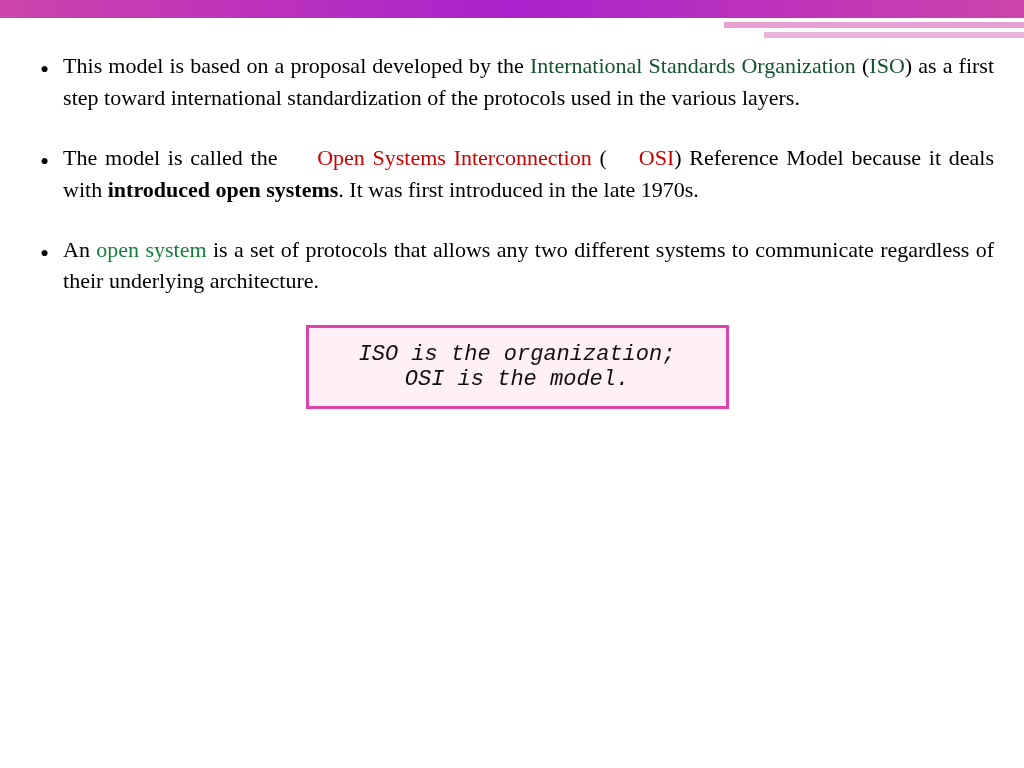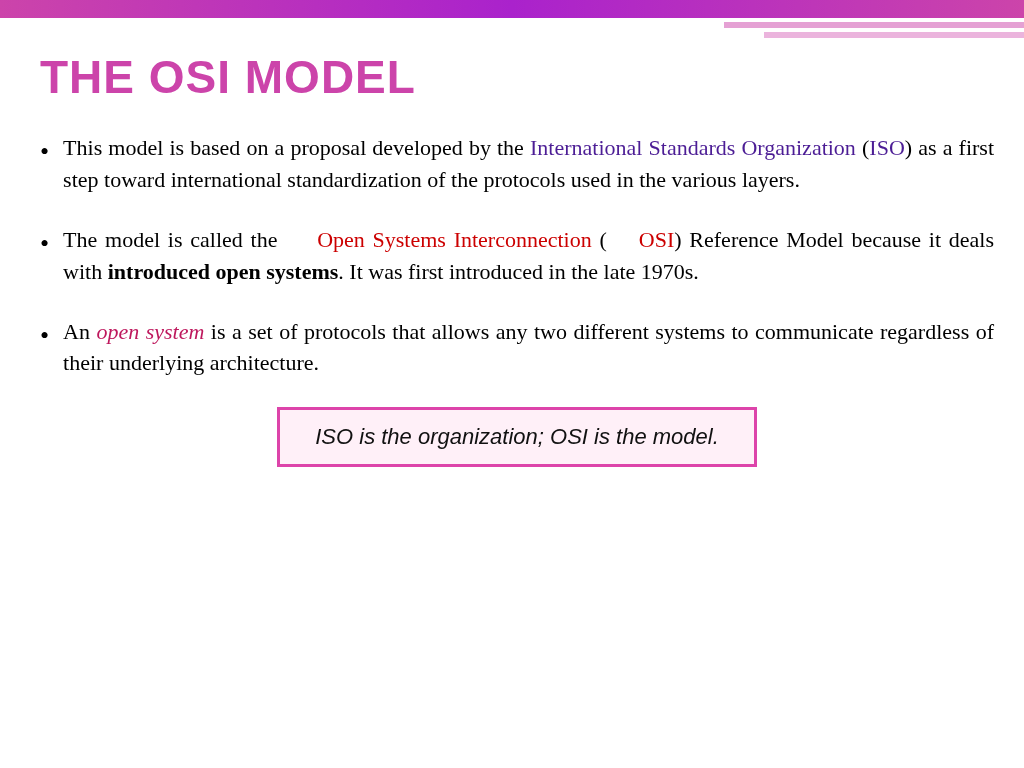--- a/index.html
+++ b/index.html
@@ -99,61 +99,59 @@
       margin-top: 1px;
       flex-shrink: 0;
       color: #000;
     }
 
     .bullet-text {
       flex: 1;
     }
 
     .iso-blue {
-      color: #4c1d95;
+      color: #14532d;
     }
 
     .iso-bold {
       font-weight: normal;
     }
 
     .red-text {
       color: #cc0000;
       margin-left: 32px;
     }
 
     .orange-red-text {
-      color: #be185d;
-      font-style: italic;
+      color: #15803d;
     }
 
     
     .callout-box {
       margin: 20px auto 0 auto;
-      width: 480px;
+      width: 423px;
       border: 3px solid #dd44aa;
       background: #fff0f8;
       padding: 14px 24px;
       text-align: center;
       font-size: 22px;
       font-style: italic;
       color: #111;
-      font-family: Liberation Sans, sans-serif;
+      font-family: Liberation Mono, monospace;
     }
   </style>
 </head>
 <body>
 
 <div class="top-bar"></div>
 
 <div class="top-right-deco"></div>
 
 <div class="content">
 
-  <div class="title">THE OSI MODEL</div>
 
   <ul class="bullet-list">
 
     <li>
       <span class="bullet-dot">•</span>
       <span class="bullet-text">
         This model is based on a proposal developed by the
         <span class="iso-blue">International Standards Organization</span>
         (<span class="iso-blue iso-bold">ISO</span>)
         as a first step toward international standardization of the protocols used in the various layers.

